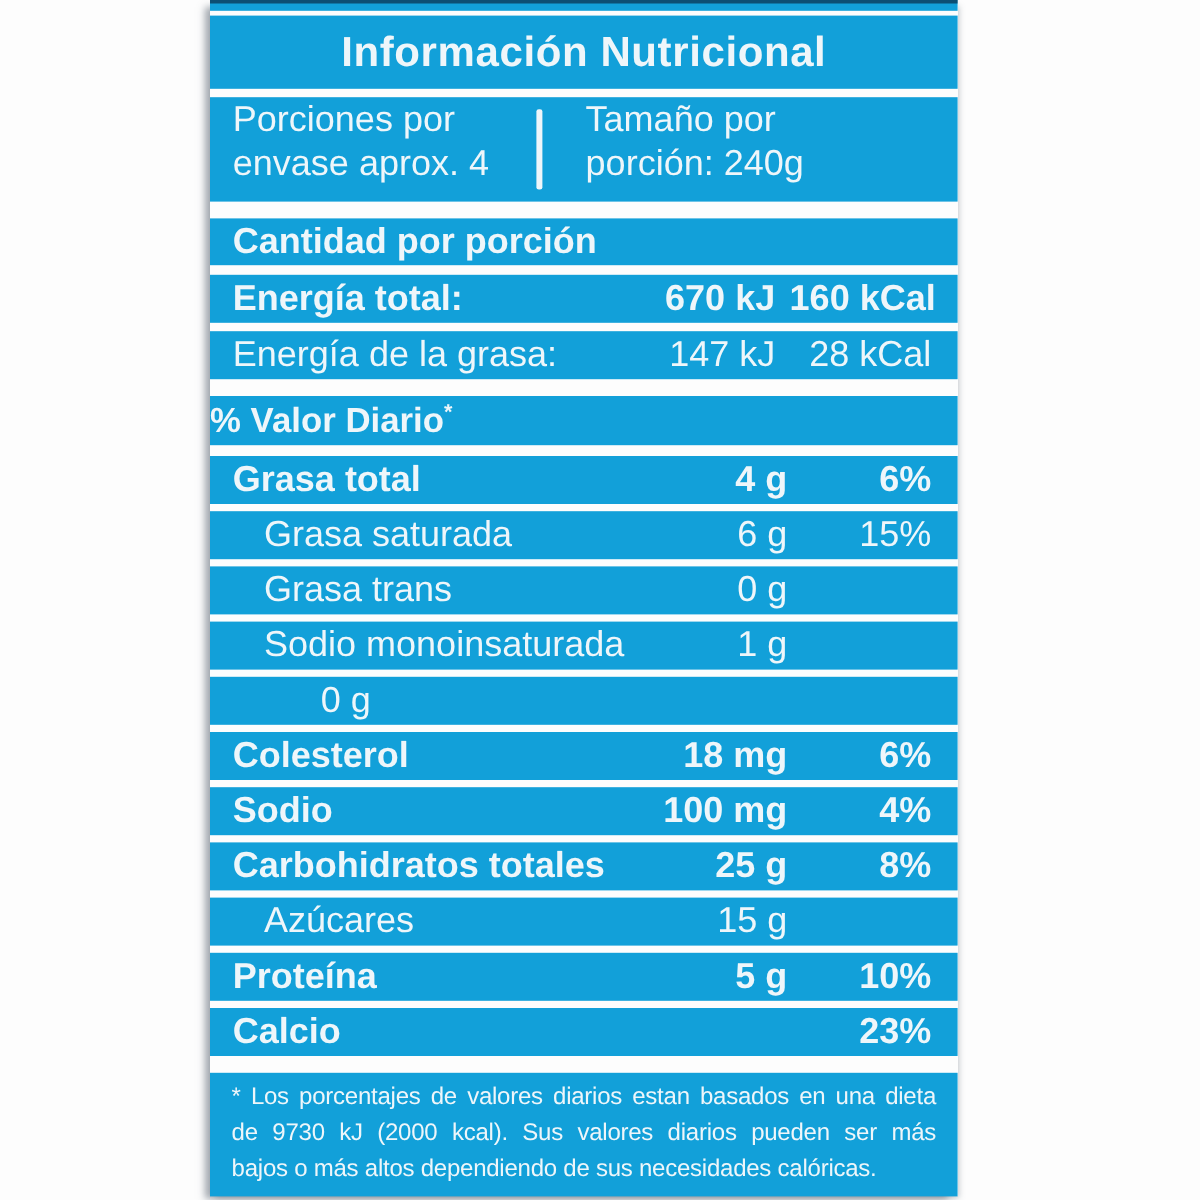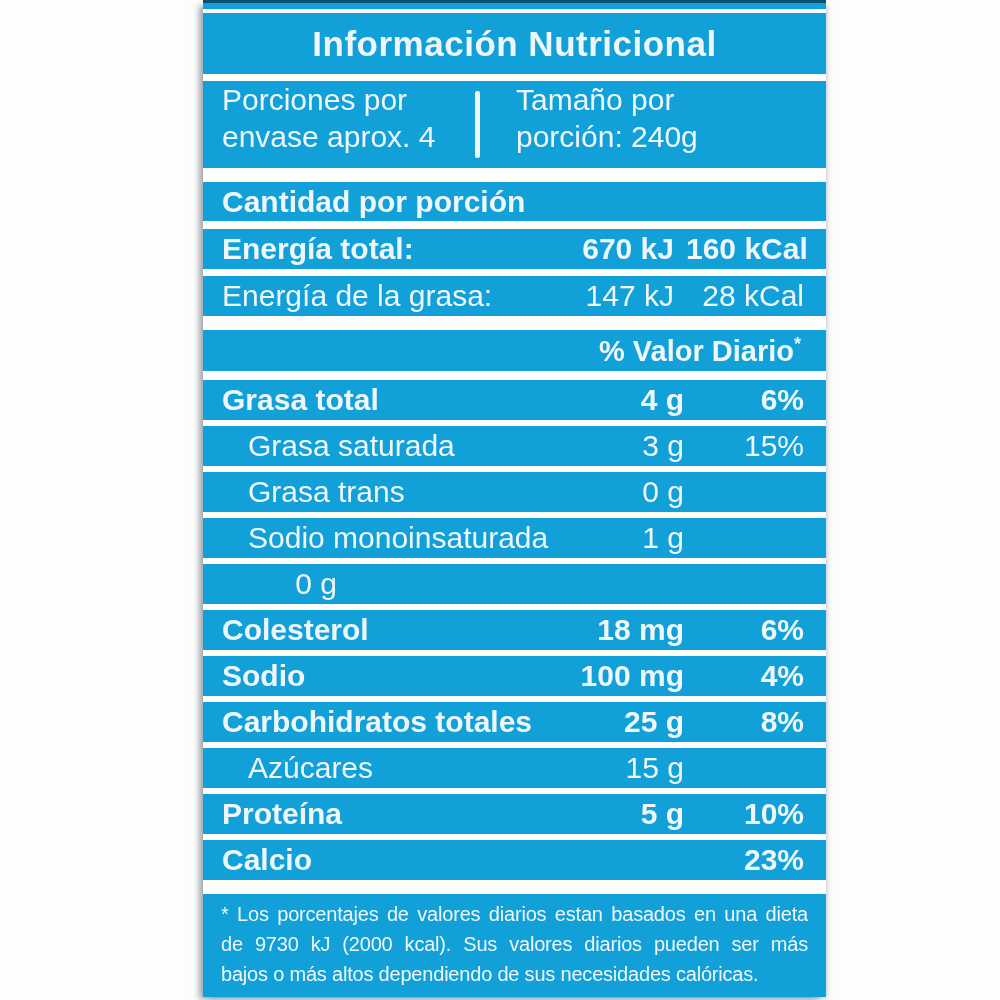--- a/index.html
+++ b/index.html
@@ -11,21 +11,21 @@
   html,body{margin:0;padding:0;}
   body{
     width:1000px;height:1000px;
     background:var(--page);
     font-family:"Liberation Sans", sans-serif;
     position:relative;
     overflow:hidden;
   }
   .page{position:absolute;inset:0;background:var(--page);}
   .label{
-    position:absolute;left:203px;top:0;width:623px;
+    position:absolute;left:175px;top:0;width:623px;
     box-shadow:-6px 4px 6px -2px rgba(70,82,96,.5), 3px 3px 5px -2px rgba(90,100,112,.35);
   }
   .blk{
     background:var(--blue);
     color:var(--txt);
   }
   .strip{height:9px;margin-bottom:4px;border-top:3px solid rgba(10,35,60,.65);}
   .title{
     height:61px;margin-bottom:7px;
     font-size:35px;font-weight:bold;letter-spacing:.5px;
@@ -56,21 +56,21 @@
   .row .amt{width:115px;text-align:right;white-space:nowrap;}
   .row .dv{width:120px;text-align:right;white-space:nowrap;}
   .row .e-val{display:flex;gap:12px;}
   .row .e-kj{min-width:92px;text-align:right;white-space:nowrap;}
   .row .e-kcal{width:118px;text-align:right;white-space:nowrap;}
   #energy-rows .row{margin-bottom:7px;}
   #energy-rows .row:last-child{margin-bottom:14px;}
   .dv-hdr{
     height:41px;margin-bottom:9px;
     font-size:29px;font-weight:bold;line-height:42px;
-    text-align:right;padding-right:25px;
+    text-align:left;
   }
   #nutrient-rows .row{margin-bottom:6px;}
   #nutrient-rows .row:last-child{margin-bottom:14px;}
   sup{font-size:62%;vertical-align:super;line-height:0;}
   .footer{
     min-height:95px;
     font-size:20px;line-height:30px;
     padding:5px 18px 8px 18px;
     letter-spacing:-.2px;
   }
@@ -121,21 +121,21 @@
     <div class="blk dv-hdr"><span>% Valor Diario</span><sup>*</sup></div>
 
     <div id="nutrient-rows">
         <div class="blk row bold">
           <span class="lbl">Grasa total</span>
           <span class="amt">4 g</span>
           <span class="dv">6%</span>
         </div>
         <div class="blk row">
           <span class="lbl indent">Grasa saturada</span>
-          <span class="amt">3 g</span>
+          <span class="amt">6 g</span>
           <span class="dv">15%</span>
         </div>
         <div class="blk row">
           <span class="lbl indent">Grasa trans</span>
           <span class="amt">0 g</span>
           <span class="dv"></span>
         </div>
         <div class="blk row">
           <span class="lbl indent">Sodio monoinsaturada</span>
           <span class="amt">1 g</span>

